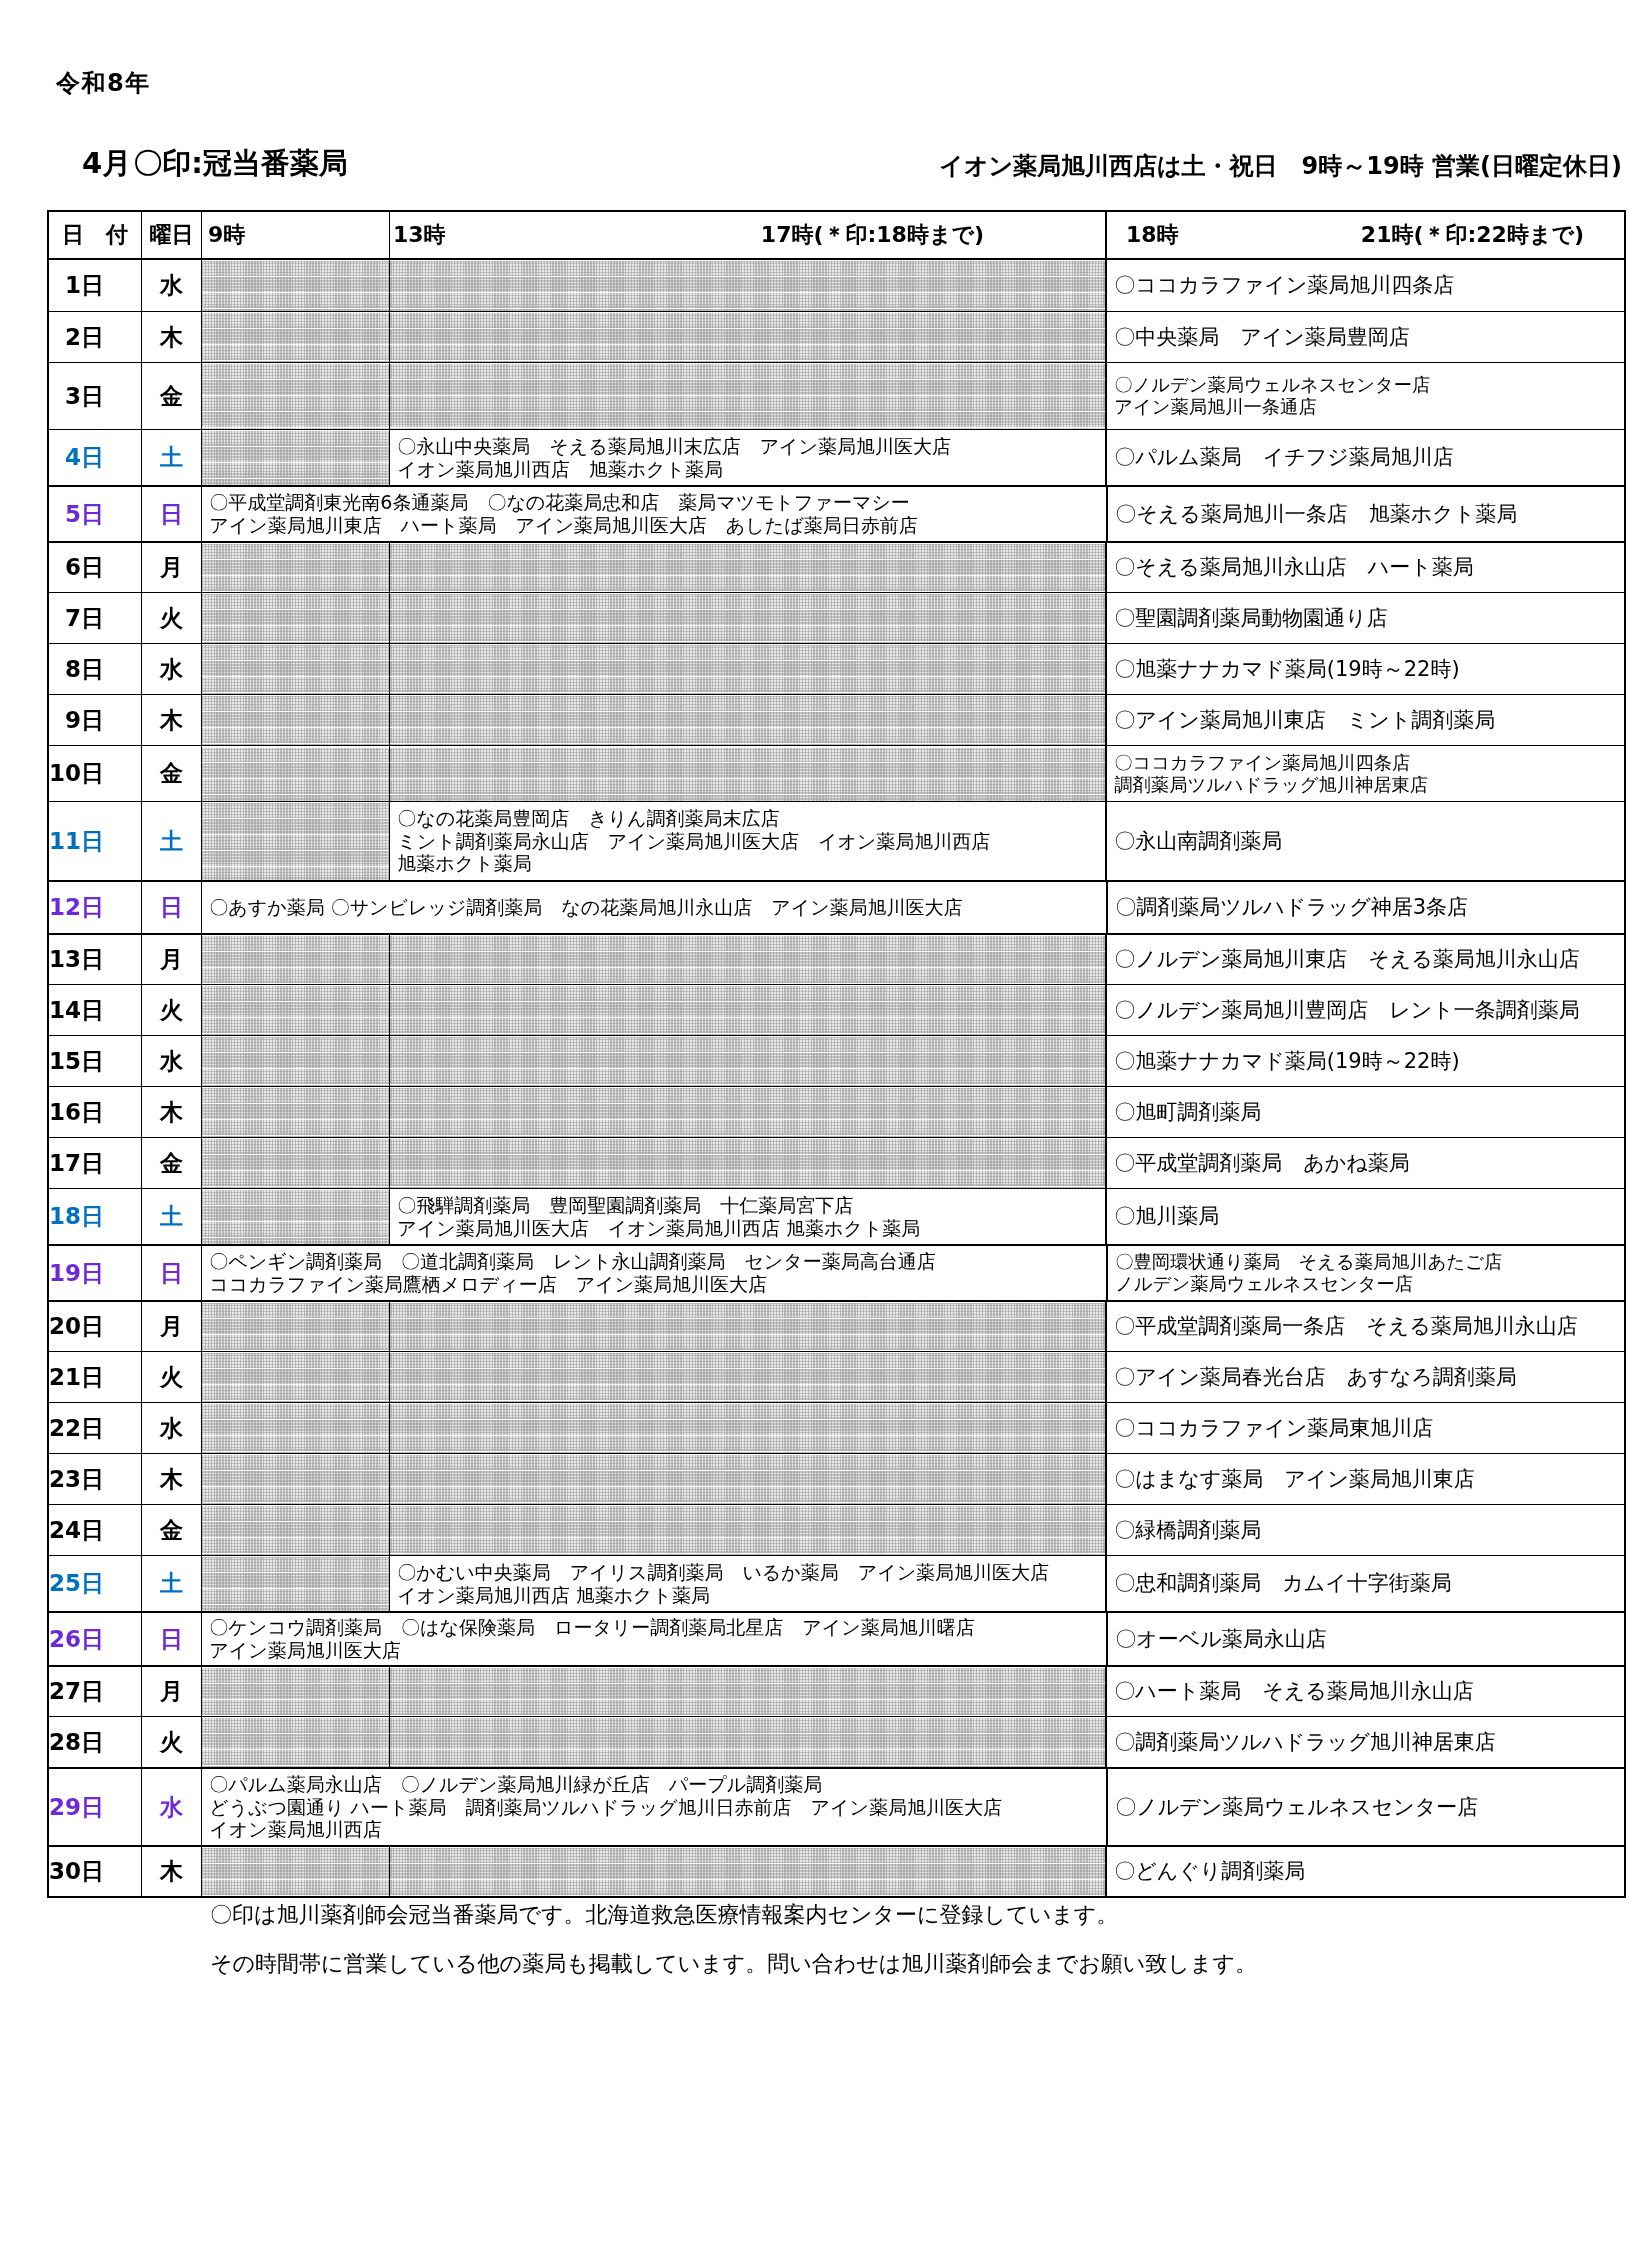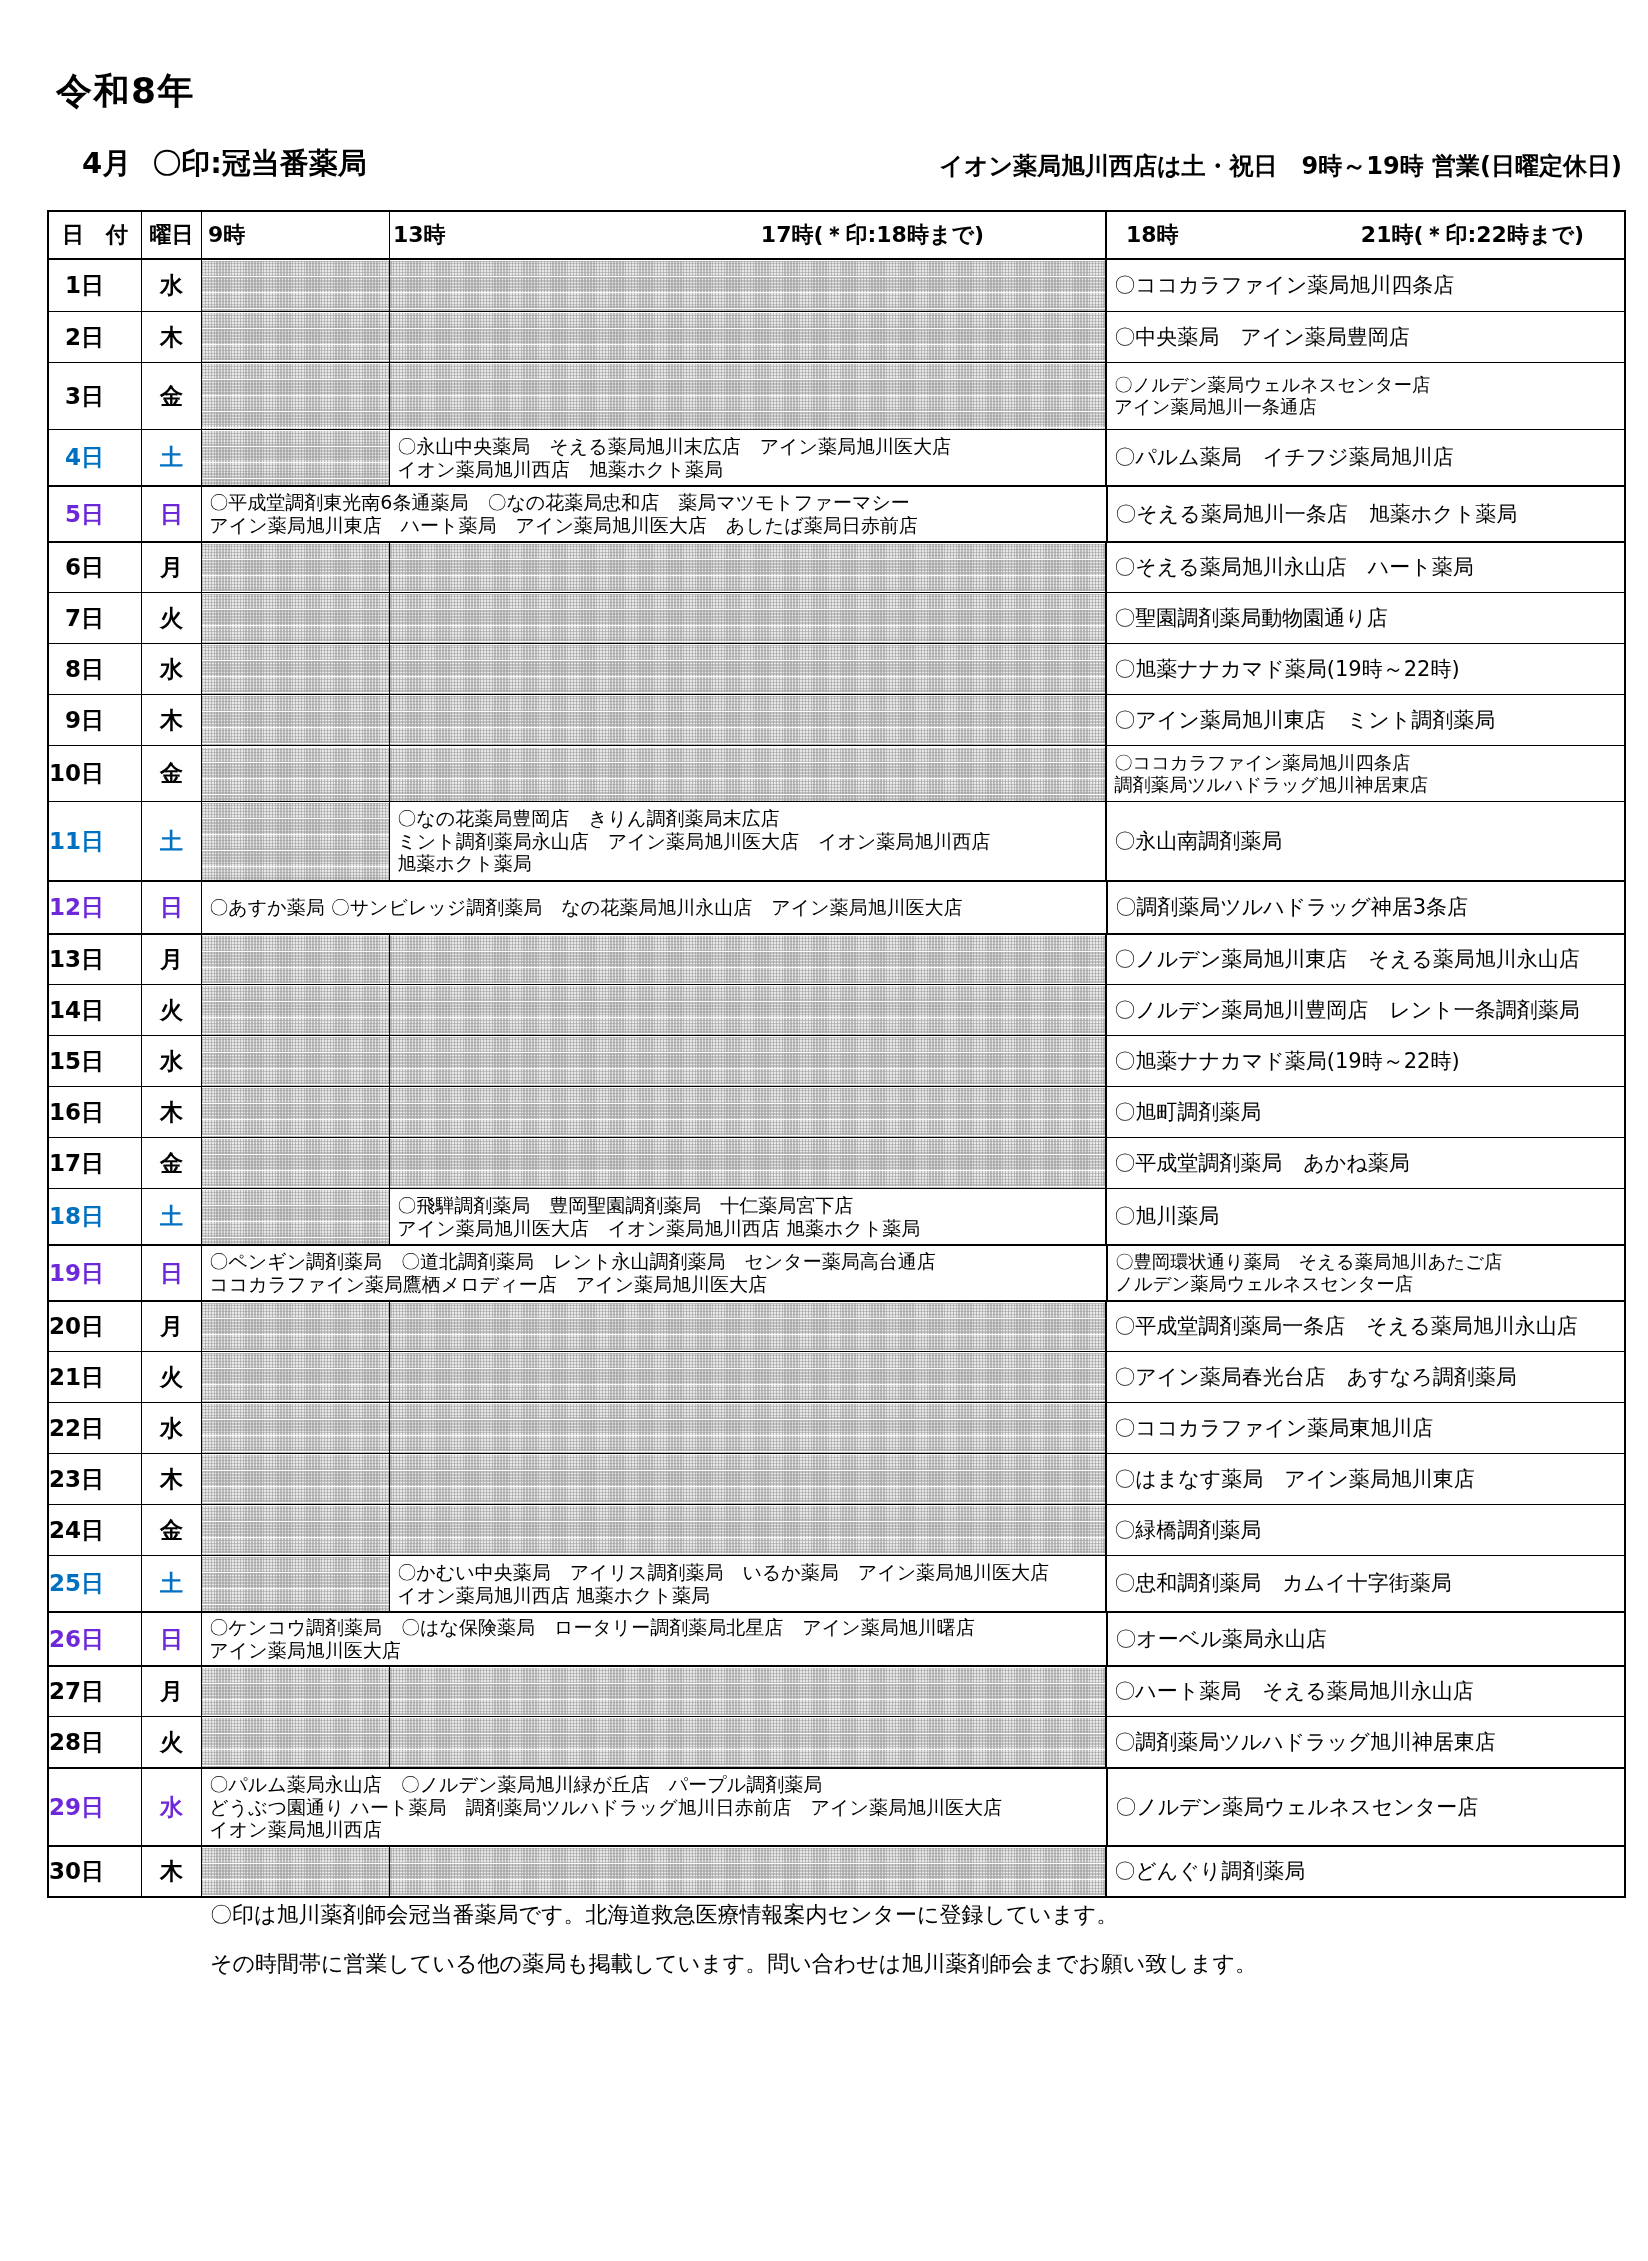--- a/index.html
+++ b/index.html
@@ -1,19 +1,19 @@
 <!DOCTYPE html>
 <html style="font-size:11.7px"><head>
 <meta charset="utf-8">
 <style>
   html,body{margin:0;padding:0;background:#ffffff;}
   body{width:1648px;height:2261px;font-family:"DejaVu Sans","Liberation Sans",sans-serif;color:#000;}
   .page{position:relative;width:1648px;height:2261px;overflow:hidden;}
-  .title{position:absolute;left:56px;top:67px;font-size:36px;font-weight:bold;letter-spacing:1.5px;}
-  .subtitle{position:absolute;left:82px;top:144px;font-size:29px;font-weight:bold;display:flex;gap:21px;}
+  .title{position:absolute;left:56px;top:67px;font-size:24px;font-weight:bold;letter-spacing:1.5px;}
+  .subtitle{position:absolute;left:82px;top:144px;font-size:29px;font-weight:bold;display:flex;gap:2px;}
   .rightnote{position:absolute;right:26px;top:150px;font-size:24px;font-weight:bold;}
   .cal{position:absolute;left:47px;top:210px;width:1575px;border:2.9px solid #000;}
   .hrow{display:flex;height:48px;font-weight:bold;font-size:22px;border-bottom:2.9px solid #000;box-sizing:border-box;}
   .row{display:flex;border-top:1.5px solid #000;box-sizing:border-box;}
   .row.first{border-top:0;}
   .row.tt{border-top:2.9px solid #000;}
   .c{box-sizing:border-box;display:flex;align-items:center;overflow:hidden;}
   .date{width:92px;justify-content:flex-end;padding-right:37px;font-weight:bold;font-size:23px;}
   .day{width:60px;border-left:1.5px solid #000;justify-content:center;font-weight:bold;font-size:23px;}
   .t9{width:188px;border-left:1.5px solid #000;}

